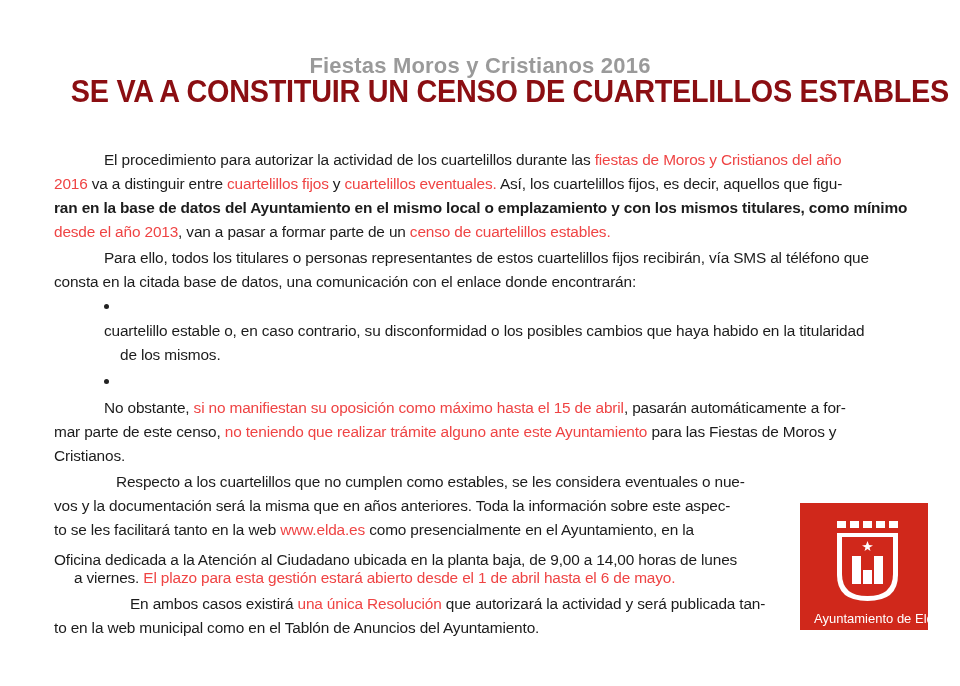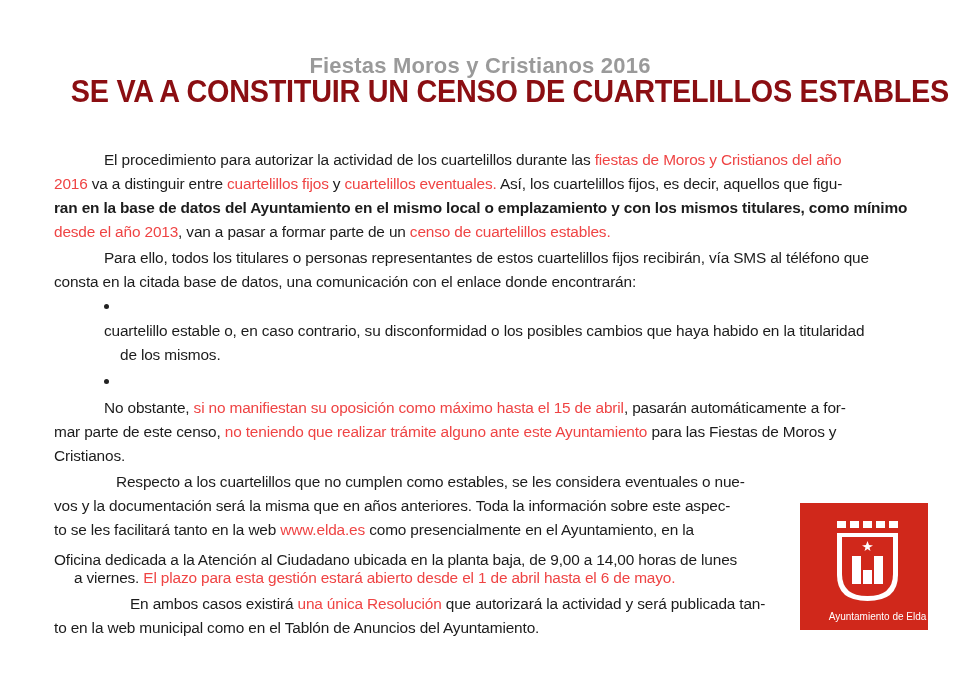--- a/index.html
+++ b/index.html
@@ -12,21 +12,21 @@
            white-space: nowrap; transform: scaleX(0.93); transform-origin: center; }
   .line { position: absolute; left: 54px; height: 24px; line-height: 24px;
           font-size: 15.4px; white-space: nowrap; color: #1c1c1c; letter-spacing: -0.15px; }
   .line b { font-weight: normal; color: #ef4444; }
   .bullet { display: inline-block; width: 5px; height: 5px; border-radius: 50%; background: #222;
             vertical-align: middle; margin-right: 7px; position: relative; top: -1px; }
   .logo { position: absolute; left: 800px; top: 503px; width: 128px; height: 127px;
           background: #d0281b; }
   .logo svg { position: absolute; left: 0; top: 0; }
   .logo-caption { position: absolute; left: 0; width: 155px; top: 108px; text-align: center;
-                  font-size: 10px; color: #ffffff; }
+                  font-size: 13px; color: #ffffff; }
 </style>
 </head>
 <body>
 
 <div>
   <div class="subtitle">Fiestas Moros y Cristianos 2016</div>
   <div class="title">SE VA  A CONSTITUIR UN CENSO DE CUARTELILLOS ESTABLES</div>
 
   <div id="body-text">
       <div class="line" style="top: 148px; left: 104px;"><span>El procedimiento para autorizar la actividad de los cuartelillos durante las </span><b>fiestas de Moros y Cristianos del año</b></div>

